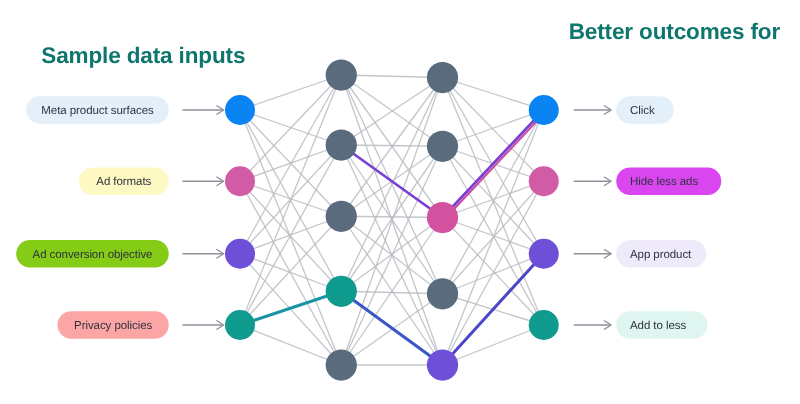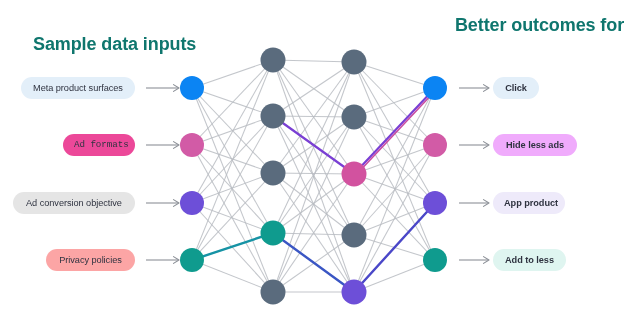--- a/index.html
+++ b/index.html
@@ -40,21 +40,21 @@
     line-height: 22px;
     border-radius: 11px;
     font-size: 9.2px;
     color: #2f3340;
     padding: 0 11px;
     white-space: nowrap;
     box-sizing: border-box;
     letter-spacing: -0.05px;
   }
   .pill-left { text-align: center; }
-  .pill-right { text-align: center; font-weight: bold; }
+  .pill-right { text-align: left; }
   svg.net {
     position: absolute;
     left: 0;
     top: 0;
     width: 640px;
     height: 323px;
   }
 </style>
 </head>
 <body>
@@ -178,22 +178,22 @@
         <path d="M483.5,141.6L489,145L483.5,148.4" fill="none" stroke="#8d9198" stroke-width="1.1" stroke-linecap="round" stroke-linejoin="round"></path>
         <line x1="459" y1="203" x2="488" y2="203" stroke="#8d9198" stroke-width="1.1"></line>
         <path d="M483.5,199.6L489,203L483.5,206.4" fill="none" stroke="#8d9198" stroke-width="1.1" stroke-linecap="round" stroke-linejoin="round"></path>
         <line x1="459" y1="260" x2="488" y2="260" stroke="#8d9198" stroke-width="1.1"></line>
         <path d="M483.5,256.6L489,260L483.5,263.4" fill="none" stroke="#8d9198" stroke-width="1.1" stroke-linecap="round" stroke-linejoin="round"></path>
       </g>
     </svg>
 
   <div id="pill-container">
       <div class="pill pill-left" style="background: rgb(227, 239, 249); top: 77px; width: 114px; left: 21px;"><span>Meta product surfaces</span></div>
-      <div class="pill pill-left" style="background: #ec4899; top: 134px; width: 72px; left: 63px; font-family: Liberation Mono, monospace;"><span>Ad formats</span></div>
-      <div class="pill pill-left" style="background: #e5e5e5; top: 192px; width: 122px; left: 13px;"><span>Ad conversion objective</span></div>
+      <div class="pill pill-left" style="background: #fef9c3; top: 134px; width: 72px; left: 63px;"><span>Ad formats</span></div>
+      <div class="pill pill-left" style="background: #84cc16; top: 192px; width: 122px; left: 13px;"><span>Ad conversion objective</span></div>
       <div class="pill pill-left" style="background: #fca5a5; top: 249px; width: 89px; left: 46px;"><span>Privacy policies</span></div>
       <div class="pill pill-right" style="background: rgb(227, 239, 249); top: 77px; width: 46px; left: 493px;"><span>Click</span></div>
-      <div class="pill pill-right" style="background: #f0abfc; top: 134px; width: 84px; left: 493px;"><span>Hide less ads</span></div>
+      <div class="pill pill-right" style="background: #d946ef; top: 134px; width: 84px; left: 493px;"><span>Hide less ads</span></div>
       <div class="pill pill-right" style="background: rgb(238, 234, 250); top: 192px; width: 72px; left: 493px;"><span>App product</span></div>
       <div class="pill pill-right" style="background: rgb(223, 245, 240); top: 249px; width: 73px; left: 493px;"><span>Add to less</span></div>
     </div>
 
 </div>
 
 </body></html>

